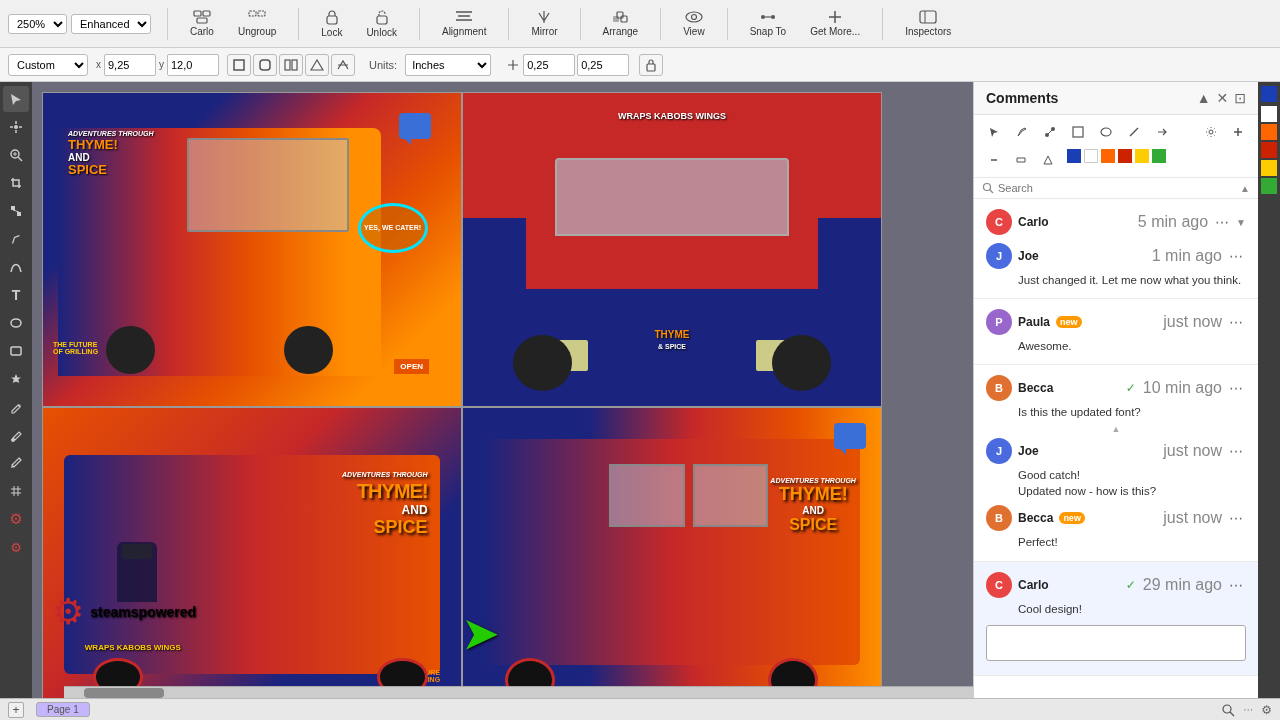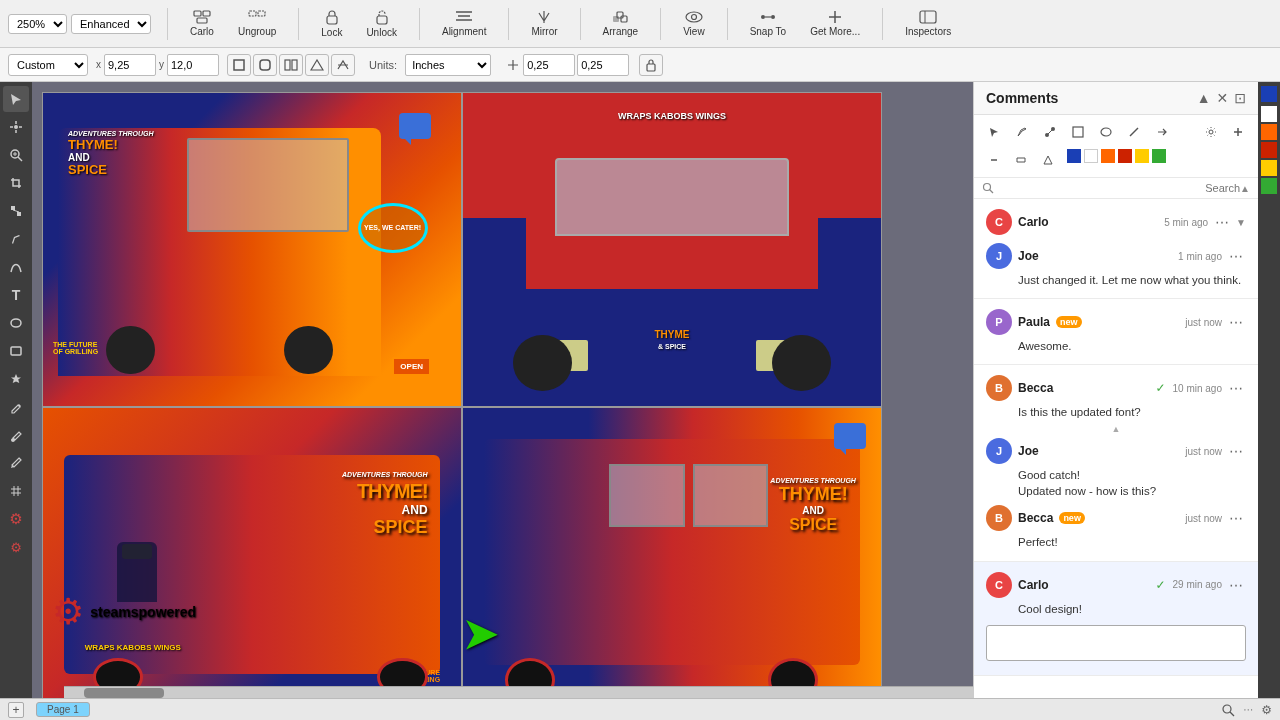--- a/index.html
+++ b/index.html
@@ -170,21 +170,21 @@
       border-top: 1px solid #bbb;
       display: flex;
       align-items: center;
       padding: 0 8px;
       gap: 12px;
       font-size: 10px;
       color: #555;
       flex-shrink: 0;
     }
     .page-tab {
-      background: #7dd3fc;
+      background: #c4b5fd;
       border: 1px solid #aaa;
       border-radius: 3px;
       padding: 1px 10px;
       font-size: 10px;
       cursor: pointer;
     }
     .add-page-btn {
       width: 16px;
       height: 16px;
       border: 1px solid #aaa;
@@ -252,21 +252,20 @@
       padding: 4px 8px;
       border-bottom: 1px solid #e8e8e8;
     }
     .panel-search input {
       flex: 1;
       border: none;
       font-size: 11px;
       color: #555;
       outline: none;
       background: transparent;
-      text-align: right;
     }
 
     
     .comments-list {
       flex: 1;
       overflow-y: auto;
       padding: 0;
     }
     .comment-thread {
       border-bottom: 1px solid #ebebeb;
@@ -315,21 +314,21 @@
       padding: 1px 4px;
       border-radius: 8px;
       font-weight: bold;
     }
     .comment-meta {
       display: flex;
       align-items: center;
       gap: 4px;
     }
     .comment-time {
-      font-size: 10px;
+      font-size: 16px;
       color: #888;
     }
     .comment-text {
       font-size: 11.5px;
       color: #333;
       line-height: 1.4;
       margin-top: 3px;
       margin-left: 32px;
     }
     .three-dot-btn {

